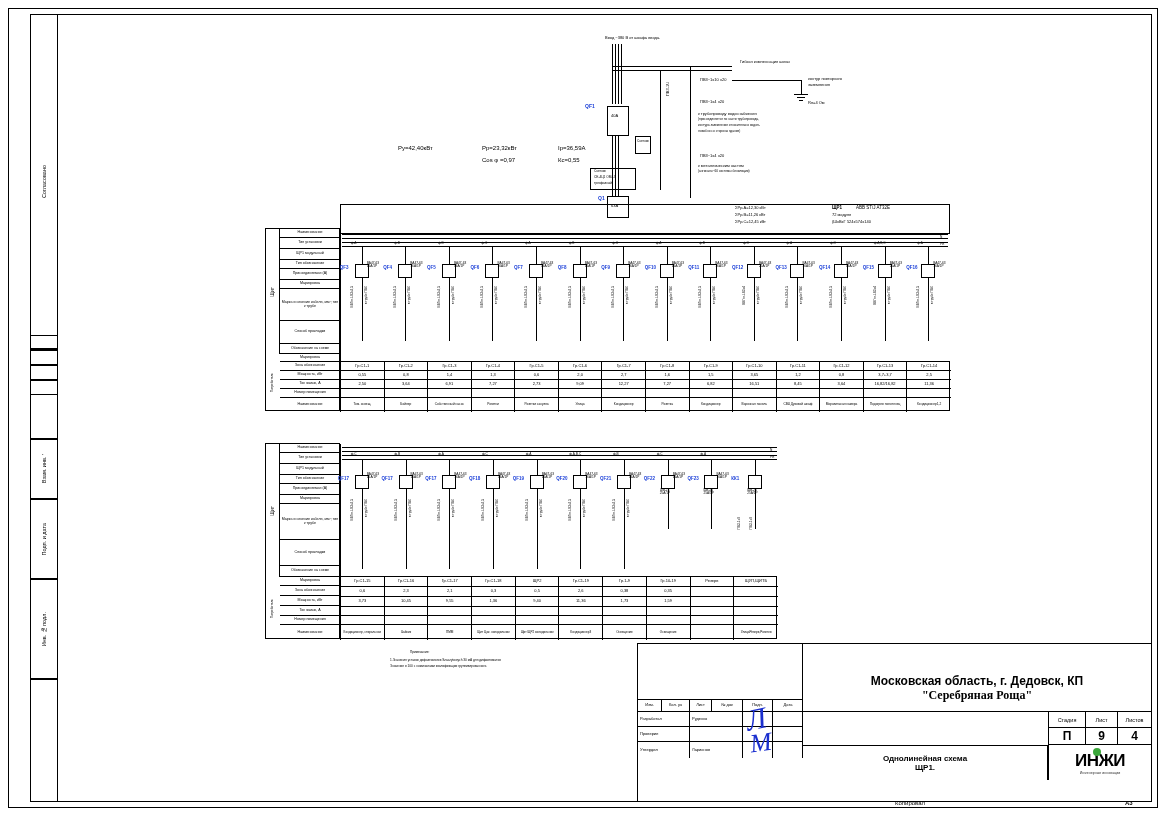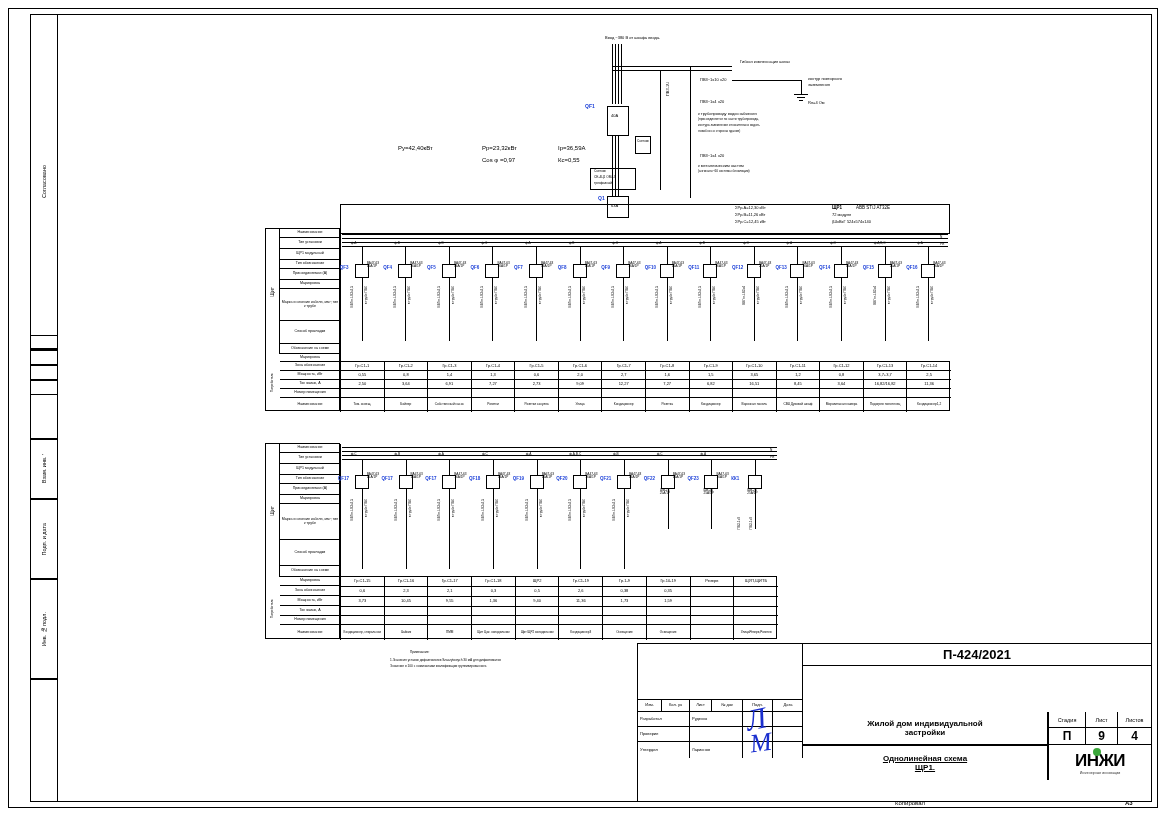--- a/index.html
+++ b/index.html
@@ -623,22 +623,25 @@
     </div>
 
   <div class="abs" style="left:390px;top:651px;width:260px;height:30px;">
     <div class="lbl tiny" style="left:20px;top:0;">Примечание:</div>
     <div class="lbl tiny" style="left:0;top:8px;">1.Значения уставок дифавтоматов Szaczytowych 30 мА для дифавтоматов</div>
     <div class="lbl tiny" style="left:0;top:14px;">Значения в 100 с номиналами квалификации группизированного.</div>
   </div>
 
   <div class="abs" id="tb">
 
-    <div class="tbcell tb-xl" style="left:165px;top:0;width:348px;height:22px;border-left:none;border-top:none;border-right:none;">П-424/2021</div>
-
+
+    <div class="tbcell" style="left:165px;top:22px;width:348px;height:46px;border-left:none;border-top:none;border-right:none;flex-direction:column;">
+      <div class="tb-l">Московская область, г. Дедовск, КП</div>
+      <div class="tb-l" style="font-family:'Liberation Serif',serif;">"Серебряная Роща"</div>
+    </div>
 
     <div class="abs" style="left:0;top:0;width:165px;height:68px;border-right:1px solid #000;box-sizing:border-box;">
       <div class="abs" style="left:0;top:0;width:165px;height:56px;border-bottom:1px solid #000;box-sizing:border-box;"></div>
       <div class="abs" style="left:0;top:56px;width:165px;height:12px;display:flex;">
         <div class="cell tb-s" style="width:24px;height:12px;">Изм.</div>
         <div class="cell tb-s" style="width:28px;height:12px;">Кол. уч</div>
         <div class="cell tb-s" style="width:22px;height:12px;">Лист</div>
         <div class="cell tb-s" style="width:31px;height:12px;">№ док</div>
         <div class="cell tb-s" style="width:30px;height:12px;">Подп.</div>
         <div class="cell tb-s" style="width:30px;height:12px;border-right:none;">Дата</div>
@@ -662,33 +665,29 @@
         <div class="cell tb-s" style="width:52px;height:16px;justify-content:flex-start;padding-left:2px;border-bottom:none;">Утвердил</div>
         <div class="cell tb-s" style="width:53px;height:16px;justify-content:flex-start;padding-left:2px;border-bottom:none;">Ларионов</div>
         <div class="cell tb-s" style="width:30px;height:16px;border-bottom:none;"></div>
         <div class="cell tb-s" style="width:30px;height:16px;border-right:none;border-bottom:none;"></div>
       </div>
     </div>
 
     <div class="sig" style="left:108px;top:58px;font-size:30px;transform:rotate(-12deg);">Л</div>
     <div class="sig" style="left:112px;top:84px;font-size:26px;transform:rotate(-8deg);">М</div>
 
-    <div class="tbcell" style="left:165px;top:68px;width:245px;height:33px;border-left:none;border-top:none;flex-direction:column;">
-      <div class="tb-m" style="font-weight:bold;">Жилой дом индивидуальной</div>
-      <div class="tb-m" style="font-weight:bold;">застройки</div>
-    </div>
 
     <div class="tbcell tb-s" style="left:410px;top:68px;width:38px;height:16px;border-top:none;">Стадия</div>
     <div class="tbcell tb-s" style="left:448px;top:68px;width:32px;height:16px;border-top:none;border-left:none;">Лист</div>
     <div class="tbcell tb-s" style="left:480px;top:68px;width:33px;height:16px;border-top:none;border-left:none;border-right:none;">Листов</div>
     <div class="tbcell tb-l" style="left:410px;top:84px;width:38px;height:17px;border-top:none;">П</div>
     <div class="tbcell tb-l" style="left:448px;top:84px;width:32px;height:17px;border-top:none;border-left:none;">9</div>
     <div class="tbcell tb-l" style="left:480px;top:84px;width:33px;height:17px;border-top:none;border-left:none;border-right:none;">4</div>
 
-    <div class="tbcell" style="left:165px;top:101px;width:245px;height:35px;border-left:none;border-bottom:none;flex-direction:column;text-decoration:underline;">
+    <div class="tbcell" style="left:165px;top:101px;width:245px;height:35px;border-left:none;border-bottom:none;flex-direction:column;">
       <div class="tb-m" style="font-weight:bold;">Однолинейная схема</div>
       <div class="tb-m" style="font-weight:bold;">ЩР1.</div>
     </div>
 
     <div class="tbcell" style="left:410px;top:101px;width:103px;height:35px;border-top:none;border-right:none;border-bottom:none;flex-direction:column;">
       <div class="logo-text">ИНЖИ</div>
       <div class="logo-sub">Инженерные инновации</div>
     </div>
     <div class="abs" style="left:455px;top:104px;width:8px;height:8px;background:#3aa63a;border-radius:50%;"></div>
   </div>

